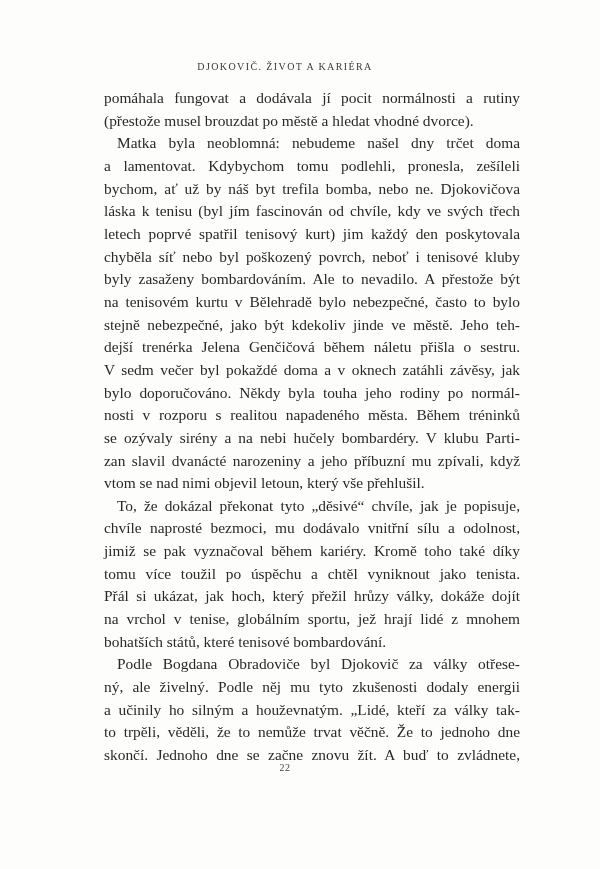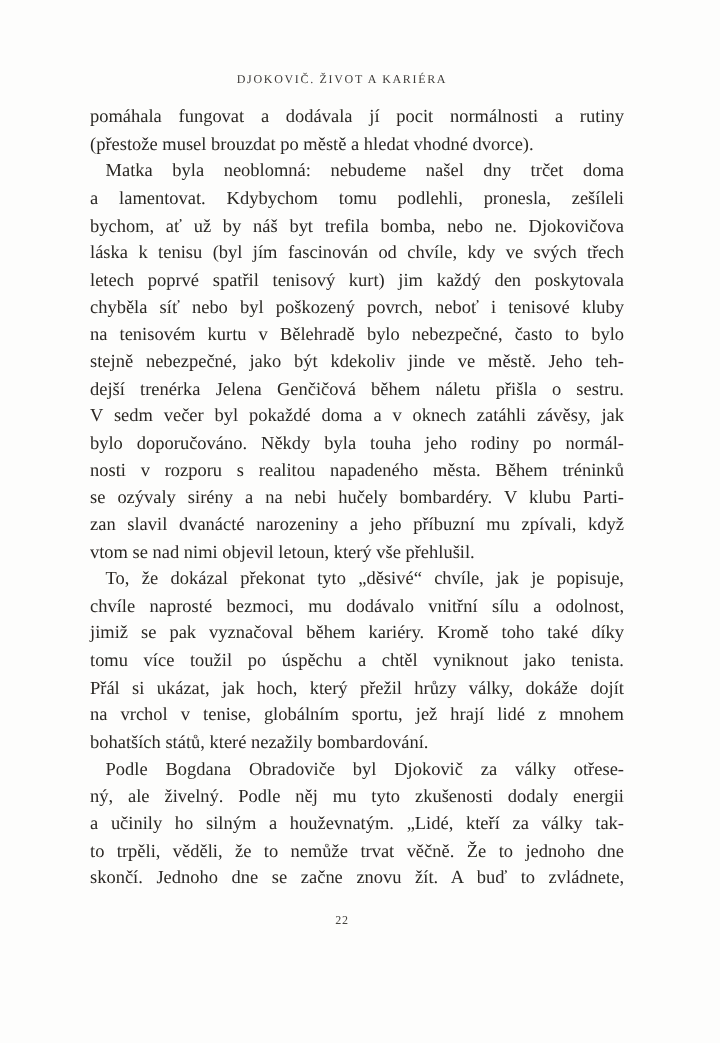--- a/index.html
+++ b/index.html
@@ -33,20 +33,21 @@
     width: 445px;
     font-size: 15.4px;
     line-height: 22.66px;
     color: #2b2824;
   }
   .paragraph { margin: 0; }
   .line {
     white-space: nowrap;
     text-align: justify;
     text-align-last: justify;
+    margin-left: 29px;
   }
   .line.pend {
     text-align-last: left;
   }
   .line.ind {
     text-indent: 13px;
   }
   .folio {
     position: absolute;
     top: 762px;
@@ -72,39 +73,40 @@
       <div class="line pend">(přestože musel brouzdat po městě a hledat vhodné dvorce).</div>
     </div>
 
     <div class="paragraph">
       <div class="line ind">Matka byla neoblomná: nebudeme našel dny trčet doma</div>
       <div class="line">a lamentovat. Kdybychom tomu podlehli, pronesla, zešíleli</div>
       <div class="line">bychom, ať už by náš byt trefila bomba, nebo ne. Djokovičova</div>
       <div class="line">láska k tenisu (byl jím fascinován od chvíle, kdy ve svých třech</div>
       <div class="line">letech poprvé spatřil tenisový kurt) jim každý den poskytovala</div>
       <div class="line">chyběla síť nebo byl poškozený povrch, neboť i tenisové kluby</div>
+      <div class="line">byly zasaženy bombardováním. Ale to nevadilo. A přestože být</div>
       <div class="line">na tenisovém kurtu v Bělehradě bylo nebezpečné, často to bylo</div>
       <div class="line">stejně nebezpečné, jako být kdekoliv jinde ve městě. Jeho teh-</div>
       <div class="line">dejší trenérka Jelena Genčičová během náletu přišla o sestru.</div>
       <div class="line">V sedm večer byl pokaždé doma a v oknech zatáhli závěsy, jak</div>
       <div class="line">bylo doporučováno. Někdy byla touha jeho rodiny po normál-</div>
       <div class="line">nosti v rozporu s realitou napadeného města. Během tréninků</div>
       <div class="line">se ozývaly sirény a na nebi hučely bombardéry. V klubu Parti-</div>
       <div class="line">zan slavil dvanácté narozeniny a jeho příbuzní mu zpívali, když</div>
       <div class="line pend">vtom se nad nimi objevil letoun, který vše přehlušil.</div>
     </div>
 
     <div class="paragraph">
       <div class="line ind">To, že dokázal překonat tyto „děsivé“ chvíle, jak je popisuje,</div>
       <div class="line">chvíle naprosté bezmoci, mu dodávalo vnitřní sílu a odolnost,</div>
       <div class="line">jimiž se pak vyznačoval během kariéry. Kromě toho také díky</div>
       <div class="line">tomu více toužil po úspěchu a chtěl vyniknout jako tenista.</div>
       <div class="line">Přál si ukázat, jak hoch, který přežil hrůzy války, dokáže dojít</div>
       <div class="line">na vrchol v tenise, globálním sportu, jež hrají lidé z mnohem</div>
-      <div class="line pend">bohatších států, které nezažily bombardování.</div>
+      <div class="line pend">bohatších států, které tenisové bombardování.</div>
     </div>
 
     <div class="paragraph">
       <div class="line ind">Podle Bogdana Obradoviče byl Djokovič za války otřese-</div>
       <div class="line">ný, ale živelný. Podle něj mu tyto zkušenosti dodaly energii</div>
       <div class="line">a učinily ho silným a houževnatým. „Lidé, kteří za války tak-</div>
       <div class="line">to trpěli, věděli, že to nemůže trvat věčně. Že to jednoho dne</div>
       <div class="line">skončí. Jednoho dne se začne znovu žít. A buď to zvládnete,</div>
     </div>
 

